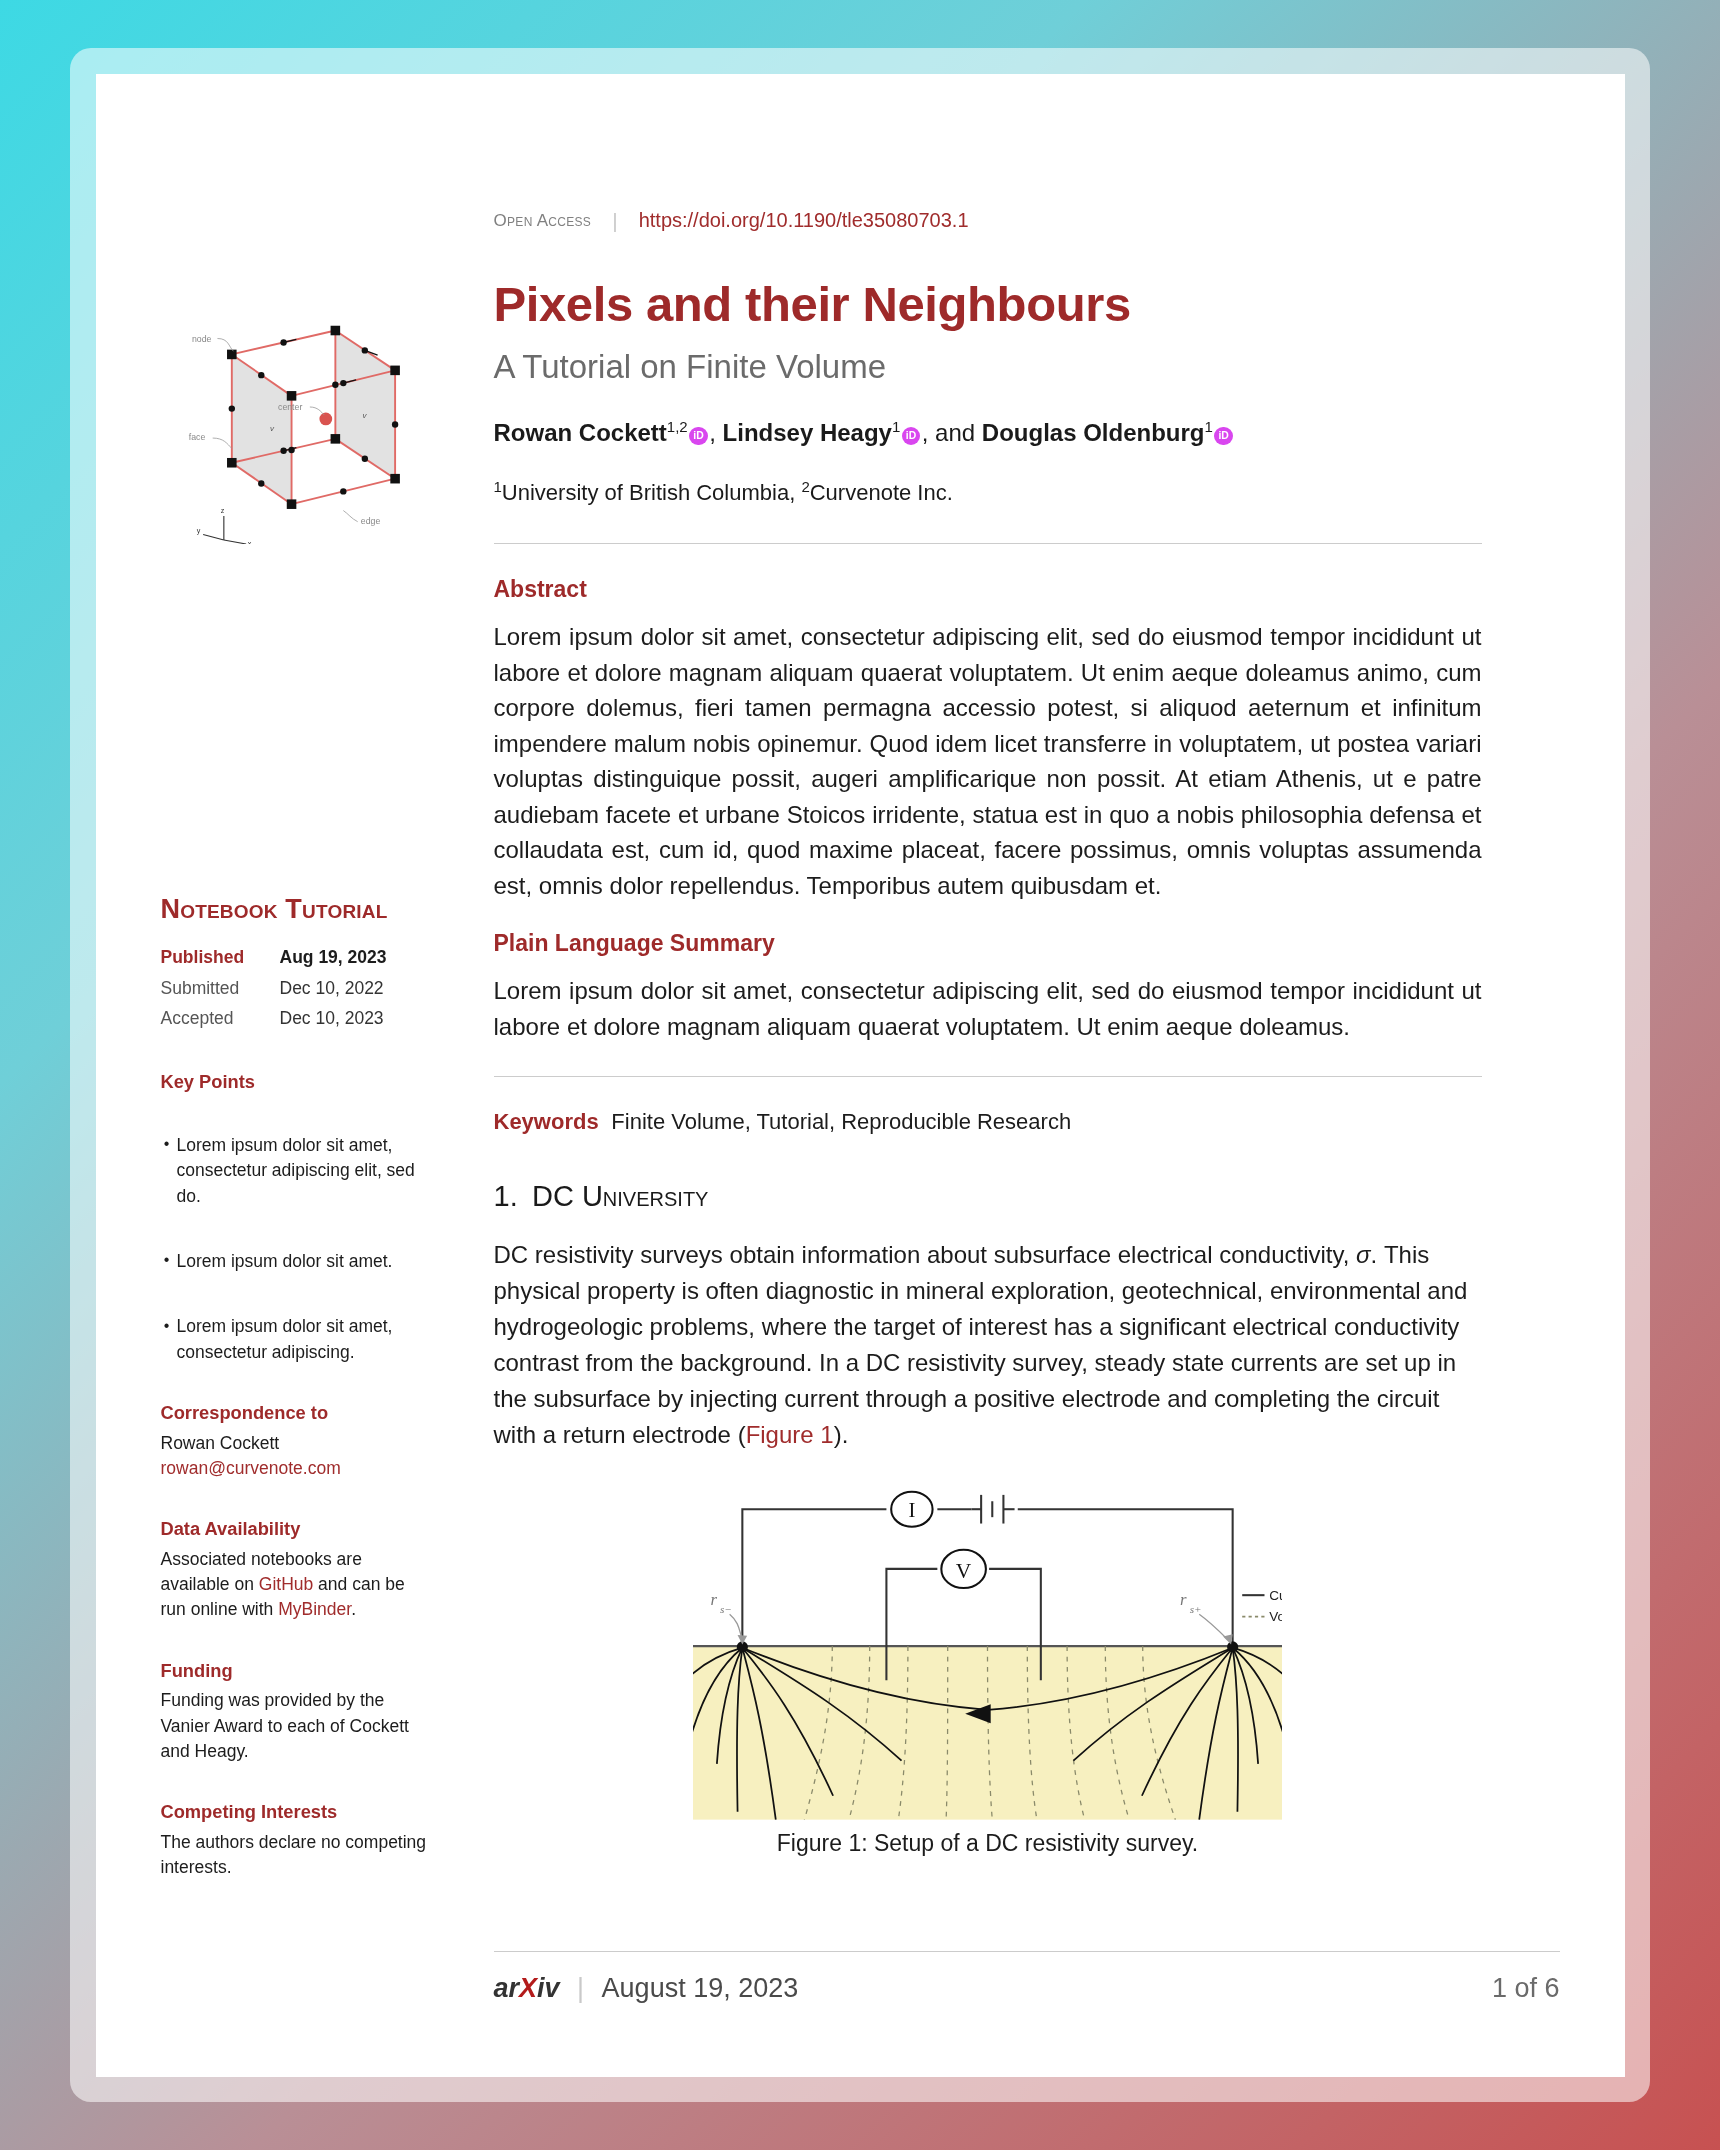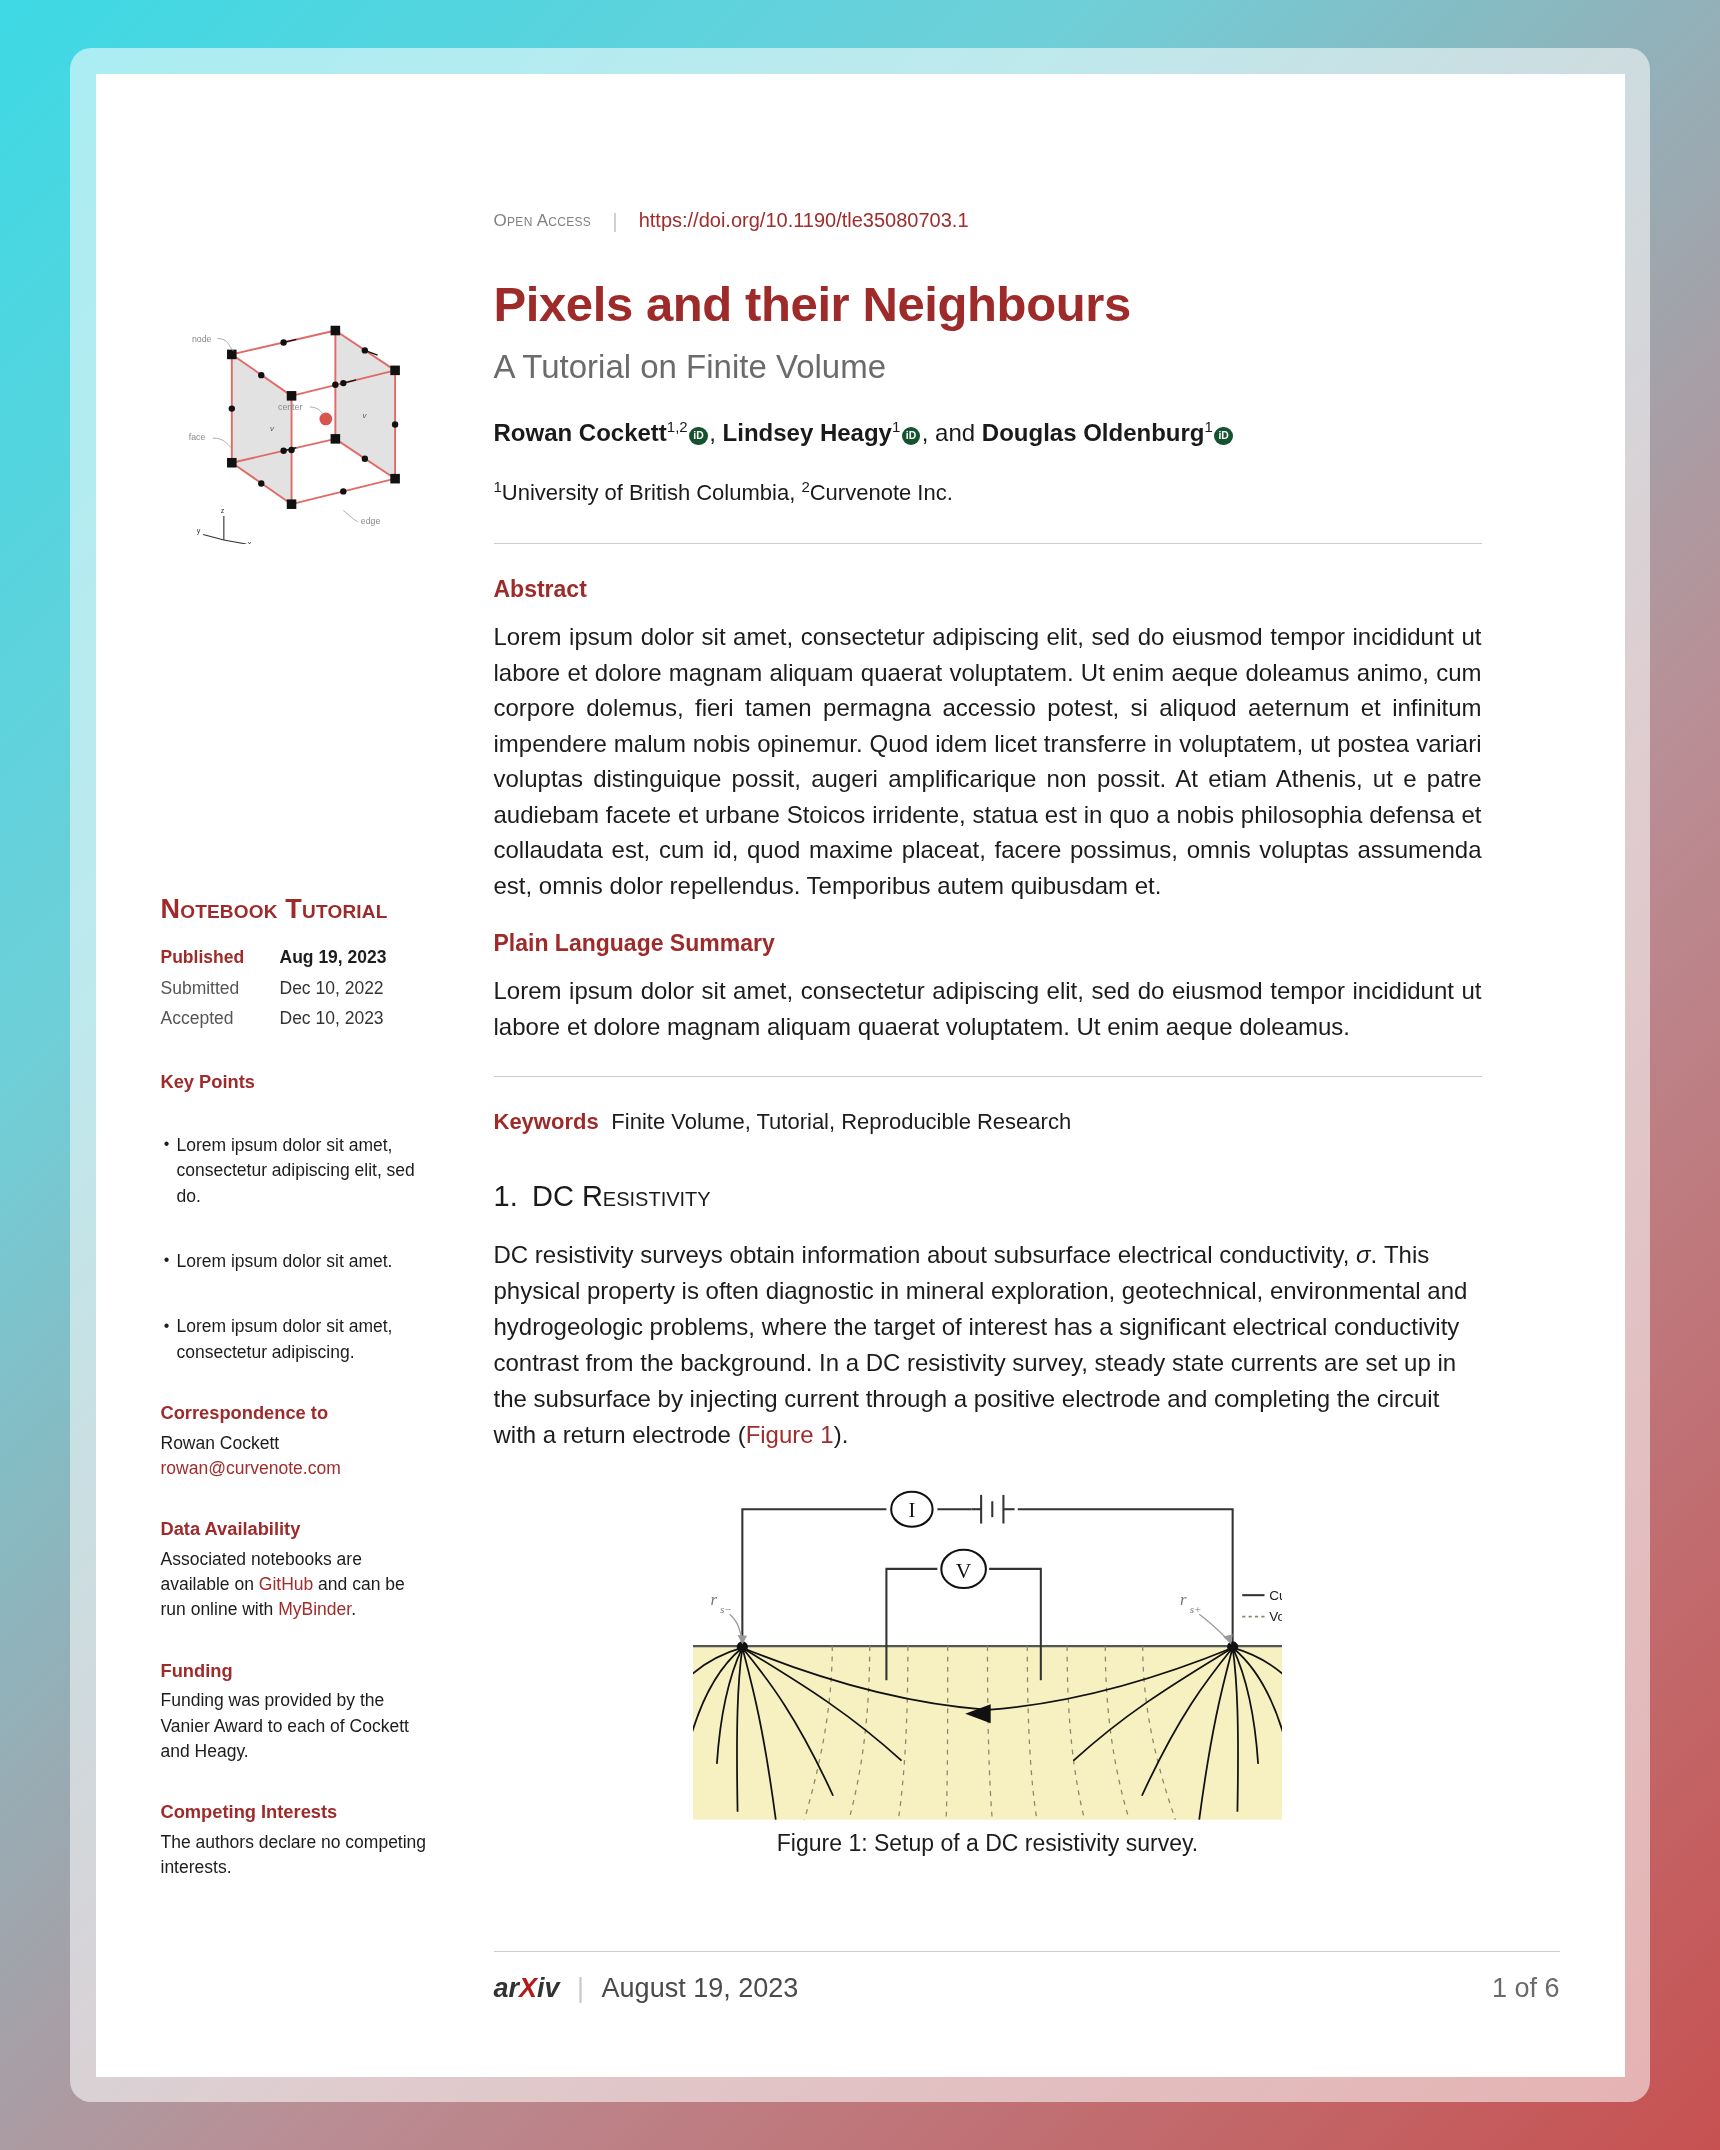--- a/index.html
+++ b/index.html
@@ -46,21 +46,21 @@
     color:#9e2a2a; font-size:49px; line-height:1.06; font-weight:bold;
     margin:0 0 17.5px 0; letter-spacing:-0.4px;
   }
   .subtitle { color:#6b6b6b; font-size:33px; font-weight:400; margin:0 0 30px 0; }
 
   .authors { font-size:24px; color:#1a1a1a; margin:0 0 27px 0; line-height:1.45; }
   .authors b { font-weight:bold; }
   sup.aff { font-size:15px; vertical-align:super; }
   .orcid {
     display:inline-block; width:18.3px; height:18.3px; border-radius:50%;
-    background:#14532d; color:#fff; font-size:10.4px; font-weight:bold;
+    background:#d946ef; color:#fff; font-size:10.4px; font-weight:bold;
     text-align:center; line-height:18.3px; vertical-align:2.4px; margin:0 1.6px;
     font-family:"Liberation Sans", sans-serif;
   }
   .affils { font-size:22px; color:#1a1a1a; margin:0 0 37px 0; }
   .affils sup { font-size:15px; }
 
   hr.rule { border:0; border-top:1.6px solid #cccccc; margin:0 0 32px 0; }
 
   h2.sec { color:#9e2a2a; font-size:23px; font-weight:bold; margin:0 0 16px 0; }
   p.body {
@@ -291,21 +291,21 @@
     <h2 class="sec">Abstract</h2>
     <p class="body">Lorem ipsum dolor sit amet, consectetur adipiscing elit, sed do eiusmod tempor incididunt ut labore et dolore magnam aliquam quaerat voluptatem. Ut enim aeque doleamus animo, cum corpore dolemus, fieri tamen permagna accessio potest, si aliquod aeternum et infinitum impendere malum nobis opinemur. Quod idem licet transferre in voluptatem, ut postea variari voluptas distinguique possit, augeri amplificarique non possit. At etiam Athenis, ut e patre audiebam facete et urbane Stoicos irridente, statua est in quo a nobis philosophia defensa et collaudata est, cum id, quod maxime placeat, facere possimus, omnis voluptas assumenda est, omnis dolor repellendus. Temporibus autem quibusdam et.</p>
 
     <h2 class="sec">Plain Language Summary</h2>
     <p class="body last">Lorem ipsum dolor sit amet, consectetur adipiscing elit, sed do eiusmod tempor incididunt ut labore et dolore magnam aliquam quaerat voluptatem. Ut enim aeque doleamus.</p>
 
     <hr class="rule">
 
     <p class="kw"><b>Keywords</b><span>Finite Volume, Tutorial, Reproducible Research</span></p>
 
-    <h2 class="numsec"><span class="n">1.</span><span class="sc">DC Resistivity</span></h2>
+    <h2 class="numsec"><span class="n">1.</span><span class="sc">DC University</span></h2>
 
     <p class="bodysec"><span>DC resistivity surveys obtain information about subsurface electrical conductivity,</span> <i>σ</i><span>. This physical property is often diagnostic in mineral exploration, geotechnical, environmental and hydrogeologic problems, where the target of interest has a significant electrical conductivity contrast from the background. In a DC resistivity survey, steady state currents are set up in the subsurface by injecting current through a positive electrode and completing the circuit with a return electrode (</span><a class="lnk" href="#">Figure 1</a><span>).</span></p>
 
     <div class="figwrap">
       <svg viewBox="0 0 740 430" width="589" height="343">
 
         <rect x="0" y="212" width="740" height="218" fill="#f7f0c0"></rect>
         <line x1="0" y1="212" x2="740" y2="212" stroke="#555" stroke-width="3"></line>
 
         <g stroke="#333" stroke-width="2.6" fill="none">

